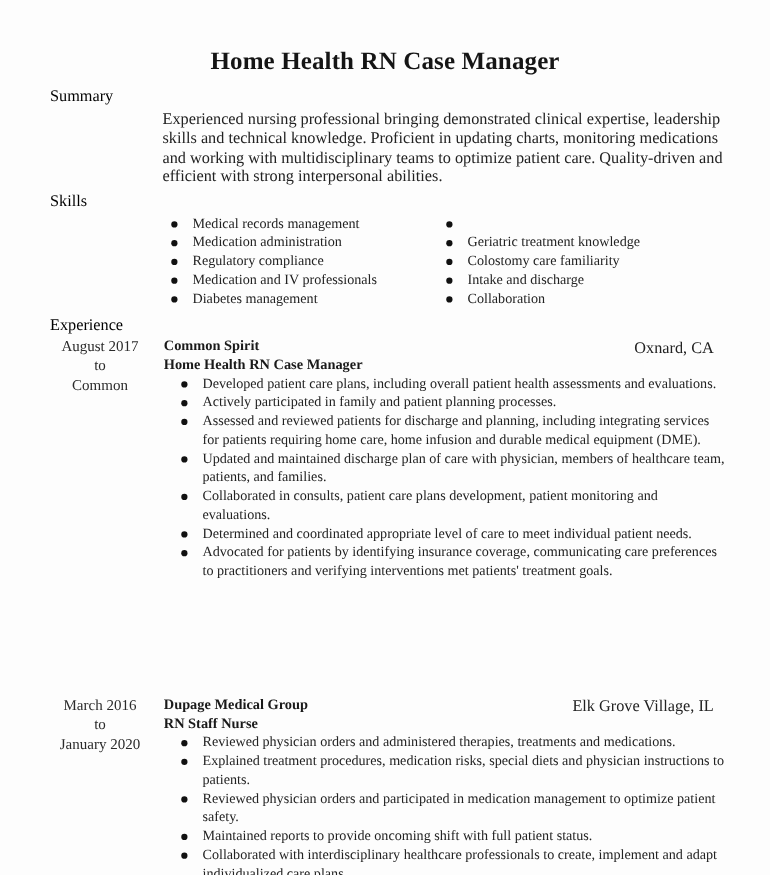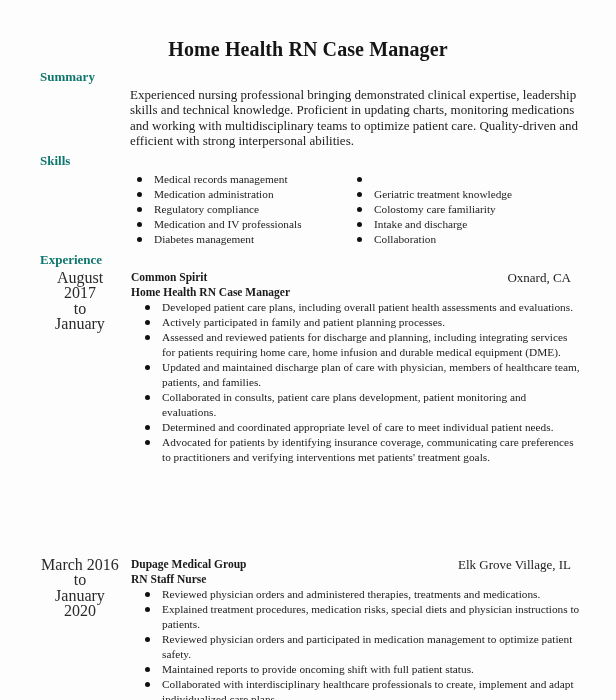--- a/index.html
+++ b/index.html
@@ -29,22 +29,22 @@
       text-align: center;
       font-size: 20px;
       font-weight: bold;
       letter-spacing: 0.1px;
       color: #151515;
     }
     .section-heading {
       position: absolute;
       left: 40px;
       font-size: 13px;
-      font-weight: bold;
-      color: #0f766e;
+      font-weight: normal;
+      color: #000000;
     }
     .summary-text {
       position: absolute;
       left: 130px;
       top: 87px;
       width: 450px;
       font-size: 13px;
       line-height: 15.3px;
       color: #222;
     }
@@ -80,21 +80,21 @@
     .job {
       position: absolute;
       left: 0;
       width: 616px;
     }
     .job .dates {
       position: absolute;
       left: 40px;
       width: 80px;
       text-align: center;
-      font-size: 16px;
+      font-size: 12px;
       line-height: 15.3px;
       color: #2a2a2a;
     }
     .job .company {
       position: absolute;
       left: 131px;
       top: 0;
       font-size: 11.5px;
       font-weight: bold;
       line-height: 15.3px;
@@ -157,21 +157,21 @@
       <li><span class="dot"></span><span>Collaboration</span></li>
     </ul>
   </div>
 
   <div class="section-heading" style="top:252px;">Experience</div>
 
   <div class="job" style="top:270px;">
     <div class="dates">
       <div>August 2017</div>
       <div>to</div>
-      <div>January</div>
+      <div>Common</div>
     </div>
     <div class="company">Common Spirit</div>
     <div class="location">Oxnard, CA</div>
     <div class="role">Home Health RN Case Manager</div>
     <ul class="bullets">
       <li><span class="dot"></span><span>Developed patient care plans, including overall patient health assessments and evaluations.</span></li>
       <li><span class="dot"></span><span>Actively participated in family and patient planning processes.</span></li>
       <li><span class="dot"></span><span>Assessed and reviewed patients for discharge and planning, including integrating services for patients requiring home care, home infusion and durable medical equipment (DME).</span></li>
       <li><span class="dot"></span><span>Updated and maintained discharge plan of care with physician, members of healthcare team, patients, and families.</span></li>
       <li><span class="dot"></span><span>Collaborated in consults, patient care plans development, patient monitoring and evaluations.</span></li>

